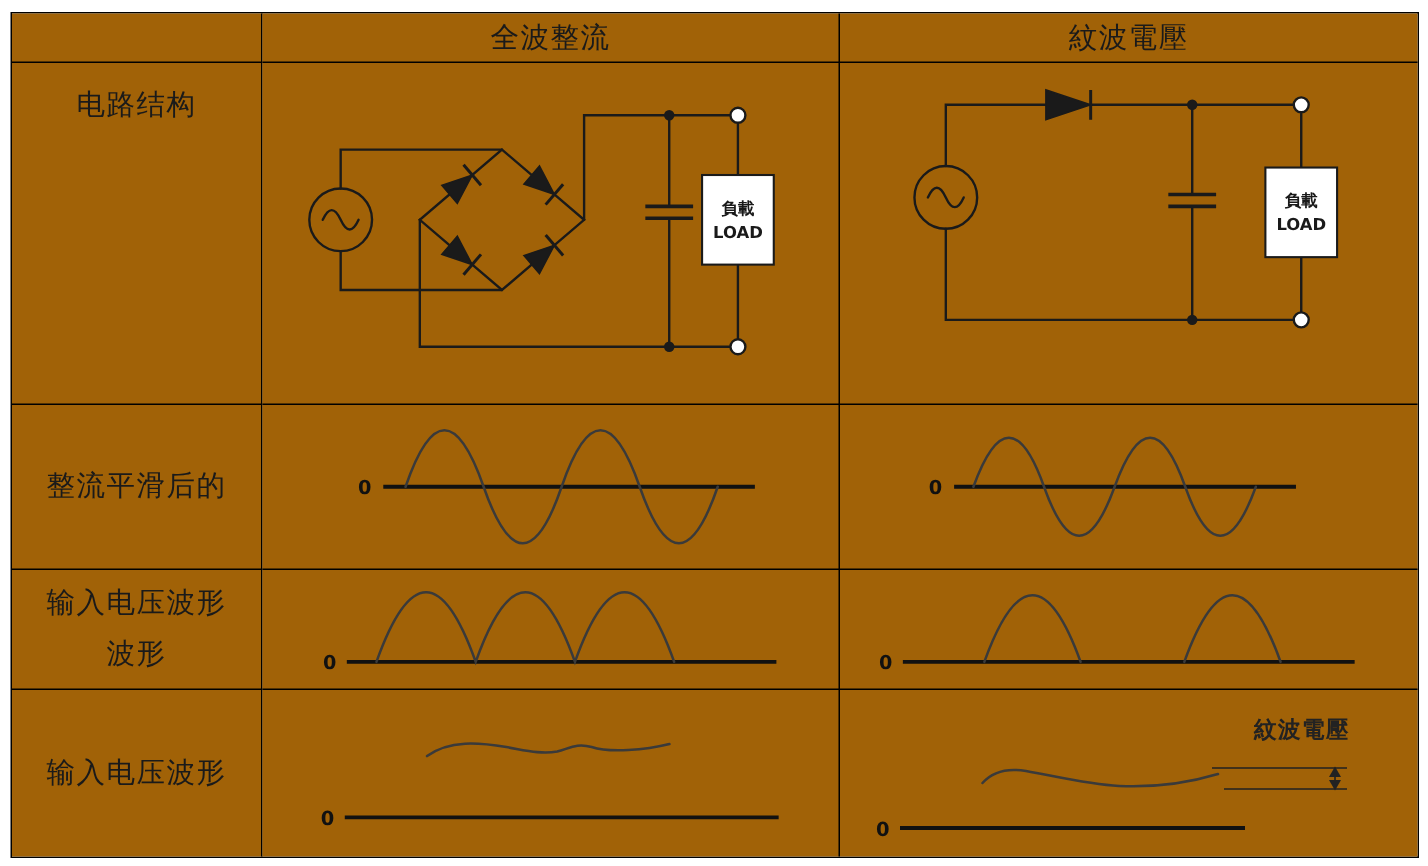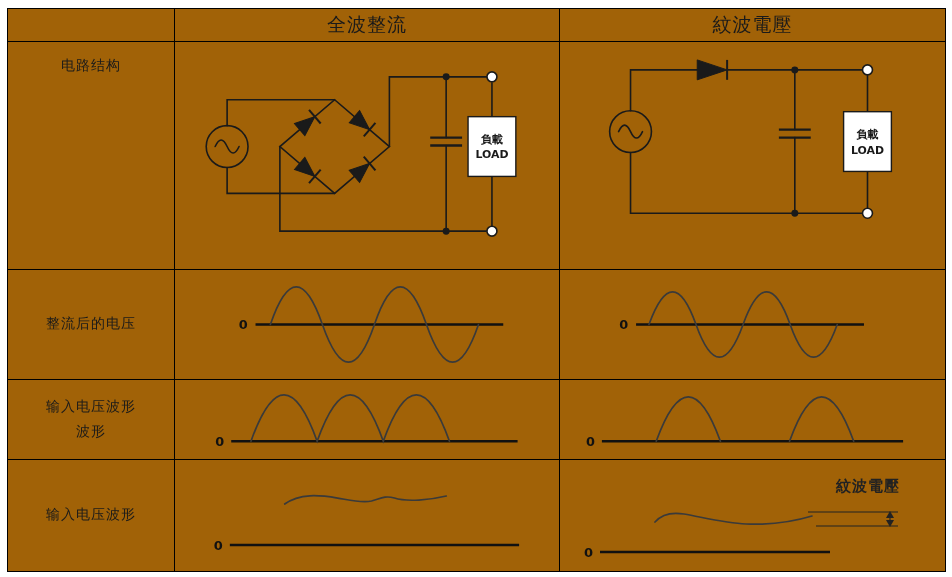--- a/index.html
+++ b/index.html
@@ -20,21 +20,21 @@
   .cell {
     border-right:1px solid #000;
     border-bottom:1px solid #000;
     display:flex; align-items:center; justify-content:center;
     overflow:hidden; background:#a16207;
   }
   .cell.no-r { border-right:none; }
   .cell.no-b { border-bottom:none; }
   .hdr { font-size:19px; letter-spacing:1px; }
   .rowlab {
-    font-size:14px; letter-spacing:1px;
+    font-size:19px; letter-spacing:1px;
     flex-direction:column; line-height:1.75; text-align:center;
   }
   .rowlab.top { justify-content:flex-start; padding-top:12px; }
   svg { display:block; width:100%; height:100%; }
   .wire { stroke:#1a1a1a; stroke-width:1.6; fill:none; stroke-linecap:round; }
   .plate { stroke:#1a1a1a; stroke-width:2.4; fill:none; }
   .dot { fill:#1a1a1a; }
   .term { fill:#fff; stroke:#1a1a1a; stroke-width:1.6; }
   .loadbox { fill:#fff; stroke:#1a1a1a; stroke-width:1.4; }
   .loadtxt { font-family:"DejaVu Sans", sans-serif; font-size:11px; font-weight:bold; fill:#1a1a1a; }
@@ -130,21 +130,21 @@
       <text class="loadtxt" x="308" y="112" text-anchor="middle">LOAD</text>
 
       <circle class="dot" cx="235" cy="28" r="3.5"></circle>
       <circle class="dot" cx="235" cy="172" r="3.5"></circle>
       <circle class="term" cx="308" cy="28" r="5"></circle>
       <circle class="term" cx="308" cy="172" r="5"></circle>
     </svg>
   </div>
 
   <div class="cell rowlab">
-    <span>整流后的电压</span>
+    <span>整流平滑后的</span>
   </div>
 
   <div class="cell">
     <svg viewBox="0 0 385 110" preserveAspectRatio="xMidYMid meet">
       <text class="zero" x="72" y="60" text-anchor="end">0</text>
       <line class="axis" x1="80" y1="55" x2="330" y2="55"></line>
       <path class="wave" d="M95 55 Q121 -21 147.5 55 Q174 131 200 55 Q226 -21 252.5 55 Q279 131 305 55"></path>
     </svg>
   </div>
 

